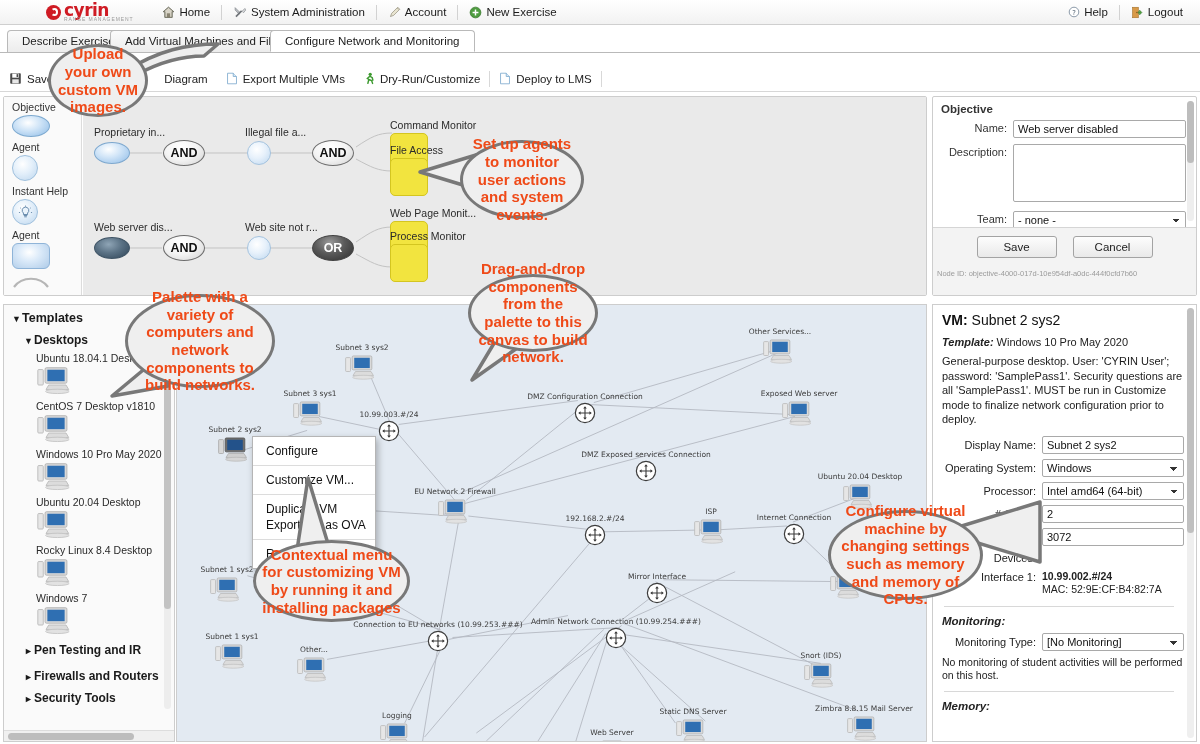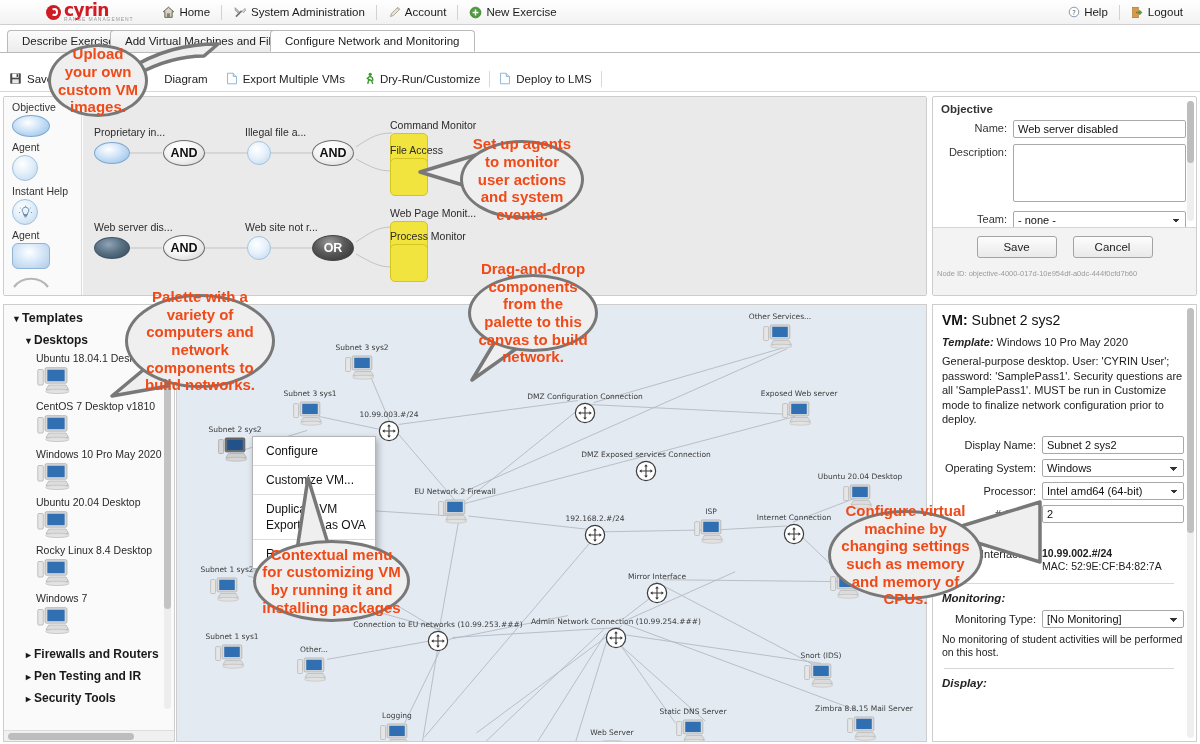--- a/index.html
+++ b/index.html
@@ -573,25 +573,25 @@
       <span class="tl">Windows 7</span>
       <span class="ico"><svg width="40" height="30" viewBox="0 0 44 33">
             <rect x="2" y="5" width="6" height="17" rx="1" fill="#e6e6e6" stroke="#b9b9b9"></rect>
             <rect x="10" y="3" width="24" height="17" rx="1.5" fill="#d9d9d9" stroke="#b2b2b2"></rect>
             <rect x="12.5" y="5.2" width="19" height="12.6" fill="#2f6fb2"></rect>
             <path d="M14 22h19l3 5h-25z" fill="#dcdcdc" stroke="#bcbcbc"></path>
             <ellipse cx="23.5" cy="29" rx="13" ry="2.4" fill="#e2e2e2" stroke="#c6c6c6"></ellipse>
           </svg></span>
     </div>
 
+    <div class="tpl-group sub">
+      <span class="tw">►</span><span>Pen Testing and IR</span>
+    </div>
     <div class="tpl-group sub" style="margin-top:4px;">
       <span class="tw">►</span><span>Firewalls and Routers</span>
-    </div>
-    <div class="tpl-group sub">
-      <span class="tw">►</span><span>Pen Testing and IR</span>
     </div>
     <div class="tpl-group sub">
       <span class="tw">►</span><span>Security Tools</span>
     </div>
 
     <div class="tpl-vscroll">
         <i></i>
       </div>
     <div class="tpl-foot">
       <div class="hscroll-track">
@@ -668,21 +668,21 @@
     <div class="nnode" style="left:40px; top:130px;">
       <span class="nlabel">Subnet 2 sys2</span>
       <span class="ico"><svg width="36" height="28" viewBox="0 0 44 33">
             <rect x="2" y="5" width="6" height="17" rx="1" fill="#d7d7d7" stroke="#a9a9a9"></rect>
             <rect x="10" y="3" width="24" height="17" rx="1.5" fill="#6e6e6e" stroke="#555"></rect>
             <rect x="12.5" y="5.2" width="19" height="12.6" fill="#23528a"></rect>
             <path d="M14 22h19l3 5h-25z" fill="#cfcfcf" stroke="#aeaeae"></path>
             <ellipse cx="23.5" cy="29" rx="13" ry="2.4" fill="#d6d6d6" stroke="#bbb"></ellipse>
           </svg></span>
     </div>
-    <div class="nnode" style="left:585px; top:17px;">
+    <div class="nnode" style="left:585px; top:32px;">
       <span class="nlabel">Other Services...</span>
       <span class="ico"><svg width="36" height="28" viewBox="0 0 44 33">
             <rect x="2" y="5" width="6" height="17" rx="1" fill="#e6e6e6" stroke="#b9b9b9"></rect>
             <rect x="10" y="3" width="24" height="17" rx="1.5" fill="#dadada" stroke="#b2b2b2"></rect>
             <rect x="12.5" y="5.2" width="19" height="12.6" fill="#2f6fb2"></rect>
             <path d="M14 22h19l3 5h-25z" fill="#dcdcdc" stroke="#bcbcbc"></path>
             <ellipse cx="23.5" cy="29" rx="13" ry="2.4" fill="#e2e2e2" stroke="#c6c6c6"></ellipse>
           </svg></span>
     </div>
     <div class="nnode" style="left:604px; top:94px;">
@@ -903,41 +903,45 @@
         <div class="vctl"><select class="sin"><option>Windows</option></select></div>
       </div>
       <div class="vrow">
         <div class="vlabel">Processor:</div>
         <div class="vctl"><select class="sin"><option>Intel amd64 (64-bit)</option></select></div>
       </div>
       <div class="vrow">
         <div class="vlabel"># CPUs:</div>
         <div class="vctl"><input class="tin" type="text" value="2" style=""></div>
       </div>
+      <div class="vrow">
+        <div class="vlabel">Memory (MB):</div>
+        <div class="vctl"><input class="tin" type="text" value="3072" style=""></div>
+      </div>
       <div class="vrow top">
         <div class="vlabel">Devices:</div>
       </div>
       <div class="vrow top" style="margin-top:6px;">
         <div class="vlabel">Interface 1:</div>
         <div class="vctl iface">
           <b>10.99.002.#/24</b><br>
           <span>MAC: 52:9E:CF:B4:82:7A</span>
         </div>
       </div>
 
       <div class="hr"></div>
       <div class="sub-head">Monitoring:</div>
       <div class="vrow">
         <div class="vlabel">Monitoring Type:</div>
         <div class="vctl"><select class="sin"><option>[No Monitoring]</option></select></div>
       </div>
       <div class="note">No monitoring of student activities will be performed on this host.</div>
 
       <div class="hr"></div>
-      <div class="sub-head">Display:</div>
+      <div class="sub-head">Memory:</div>
 
     </div>
     <div class="vm-vscroll">
         <i></i>
       </div>
   </div>
 
   <div class="ctxmenu">
     <div class="ctxitem">Configure</div>
     <div class="ctxsep"></div>

